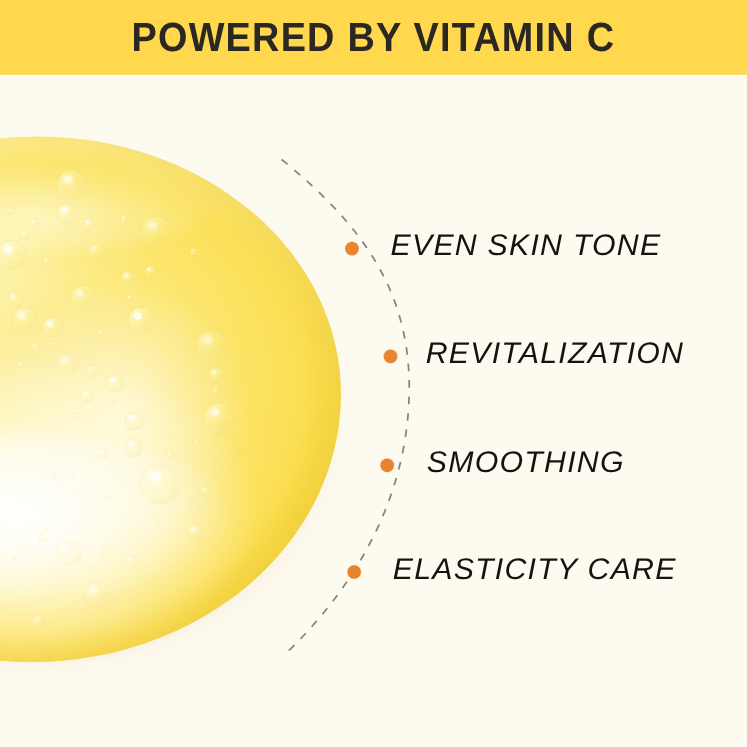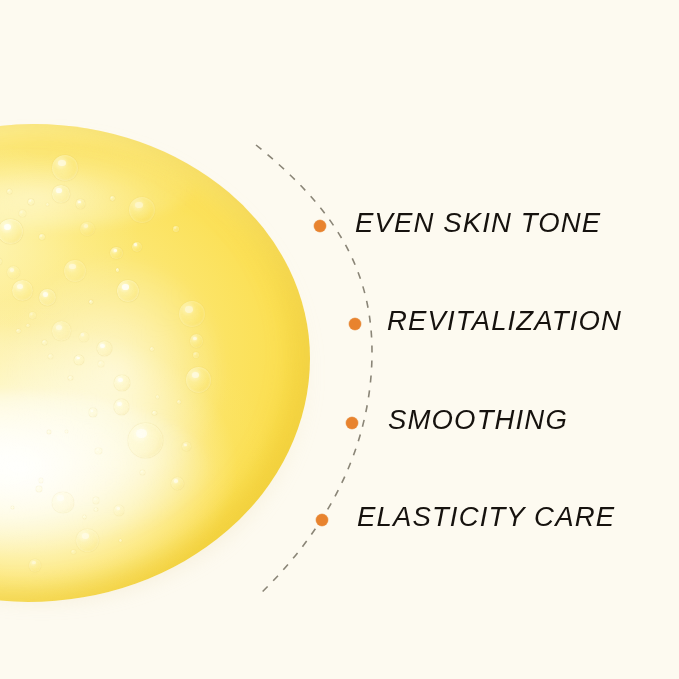--- a/index.html
+++ b/index.html
@@ -197,20 +197,23 @@
     border-radius: 50%;
     background: #e8832e;
     box-shadow: 0 0 0 0.5px rgba(222,120,30,0.5);
   }
 </style>
 </head>
 <body>
 
 <div id="stage" style="background: rgb(253, 250, 240);">
 
+  <div class="banner" style="background: rgb(255, 216, 77);">
+    <div class="banner-title" style="color: rgb(43, 39, 35);">POWERED BY VITAMIN C</div>
+  </div>
 
   <div class="blob-wrap">
     <div class="blob-shadow"></div>
     <div class="blob">
       <div class="blob-rim"></div>
       <div class="blob-highlight-top"></div>
       <div class="blob-gloss2"></div>
       <div class="blob-gloss"></div>
       <div id="bubbles">
           <div class="bub tiny" style="width: 3.73574px; height: 3.73574px; left: 381.884px; top: 223.231px; opacity: 0.72;"></div>

